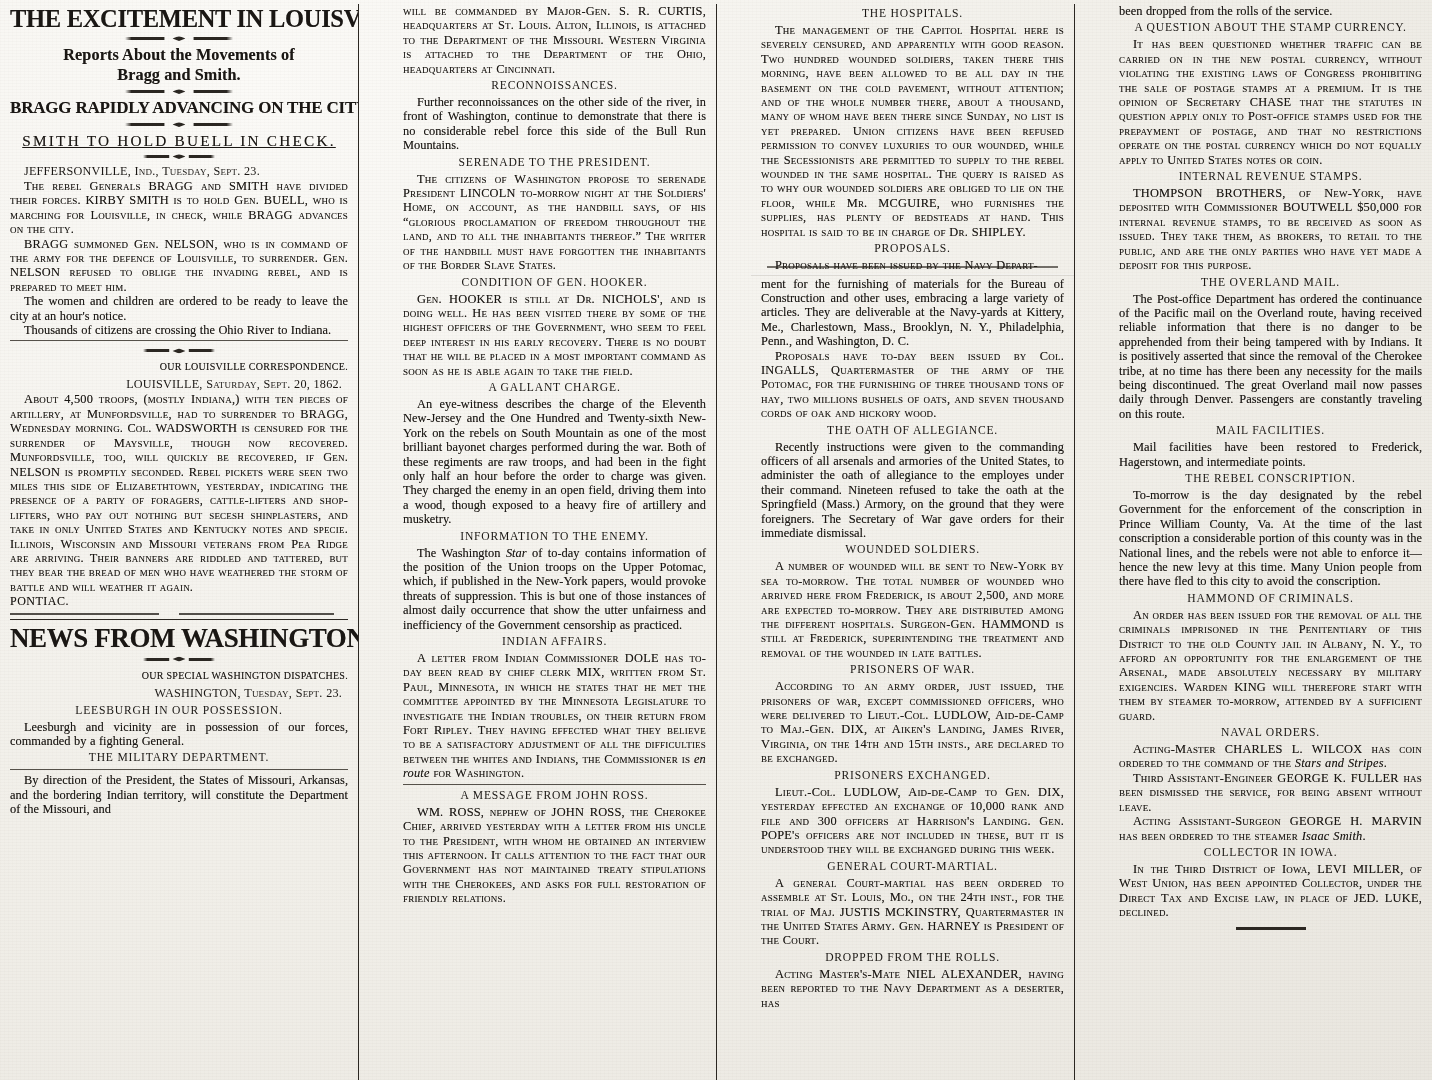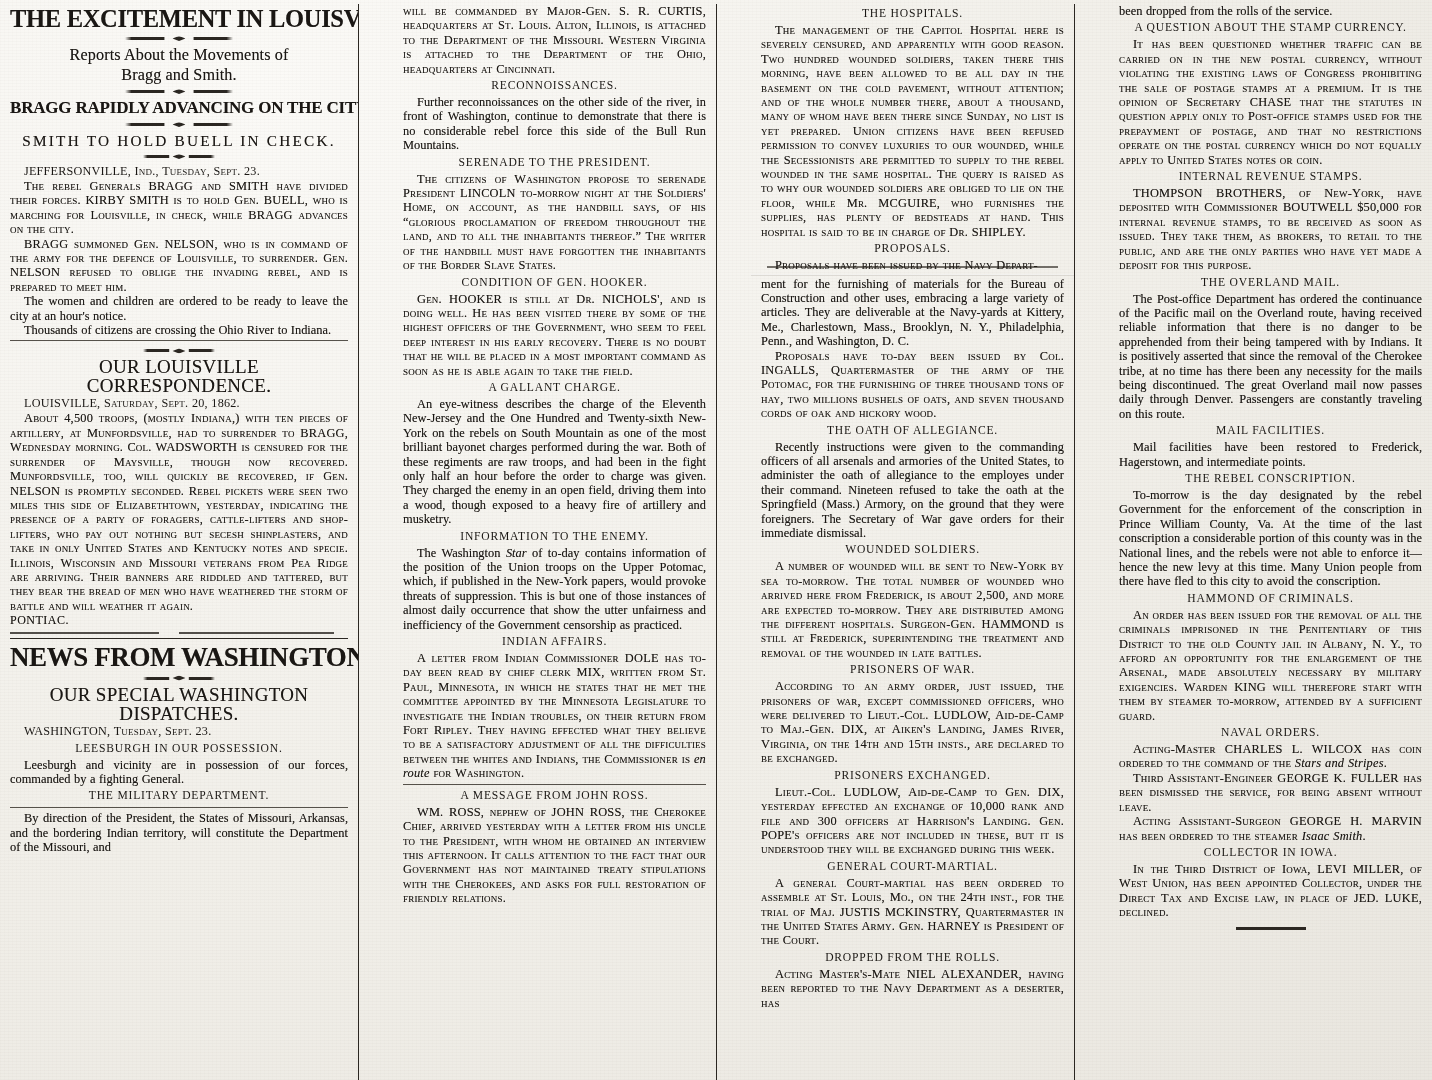--- a/index.html
+++ b/index.html
@@ -49,45 +49,45 @@
   .sc{font-variant:small-caps;letter-spacing:.2px;}
   .it{font-style:italic;}
   
   .hl1{
     font-family:"Liberation Serif","DejaVu Serif",serif;
     font-weight:bold;font-size:24.5px;line-height:26px;
     text-align:center;letter-spacing:-.3px;
     margin:2px 0 0 0;white-space:nowrap;
   }
   .hl2{
-    font-weight:normal;font-size:16.2px;line-height:20px;
+    font-weight:bold;font-size:16.2px;line-height:20px;
     text-align:center;margin:0;letter-spacing:.1px;
     font-family:"Liberation Serif","DejaVu Serif",serif;
   }
   .hl3{
     font-weight:bold;font-size:17px;line-height:20px;
     text-align:center;margin:0;letter-spacing:-.2px;white-space:nowrap;
   }
   .hl4{
     font-size:15.3px;line-height:19px;font-weight:normal;
-    text-align:center;margin:0;letter-spacing:2.2px;
+    text-align:center;margin:0;letter-spacing:2.2px;text-decoration:underline;
   }
   .hlbig{
     font-weight:bold;font-size:27px;line-height:30px;
     text-align:center;letter-spacing:-.4px;margin:1px 0 0 0;white-space:nowrap;
   }
   .hlsub{
-    font-size:19px;line-height:19px;text-align:center;margin:0;letter-spacing:.3px;
+    font-size:10px;line-height:19px;text-align:right;margin:0;letter-spacing:.3px;
   }
   .sect-c{
     font-size:11.6px;line-height:16px;text-align:center;
     margin:2px 0 1px 0;letter-spacing:.8px;
   }
   .dateline{
-    font-size:12.2px;line-height:15px;
+    font-size:12.2px;line-height:15px;text-align:right;
     margin:1px 0 0 0;padding-right:6px;
   }
   .dateline2{
     font-size:12.2px;line-height:15px;text-align:left;margin:1px 0 0 0;
   }
   .signoff{text-align:left;font-size:12px;letter-spacing:.5px;}
   
   .orn{height:13px;display:flex;align-items:center;justify-content:center;}
   .orn i{
     display:block;width:108px;height:3px;

